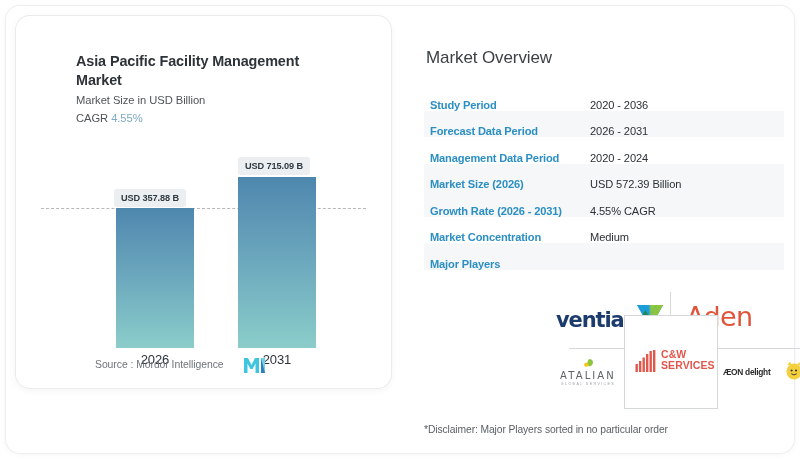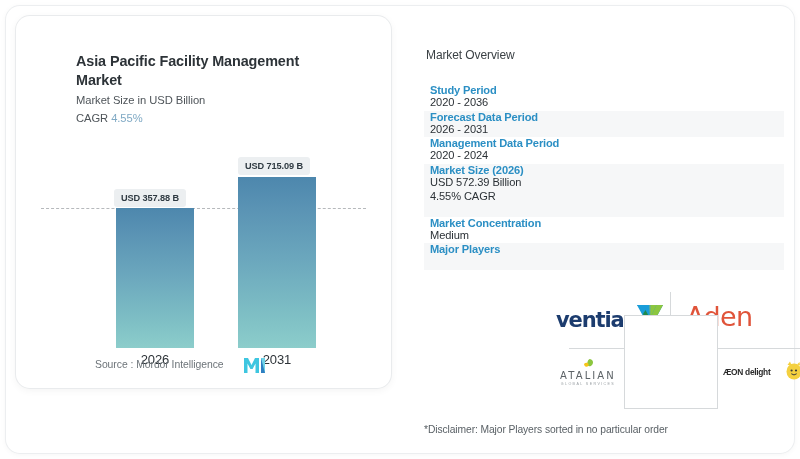--- a/index.html
+++ b/index.html
@@ -133,36 +133,35 @@
   
   .right-panel {
     position: absolute;
     left: 410px; top: 16px;
     width: 375px; height: 430px;
   }
 
   .overview-title {
     position: absolute;
     left: 16px; top: 32px;
-    font-size: 12px;
+    font-size: 17px;
     color: #3b4145;
     letter-spacing: -.1px;
   }
 
   .table {
     position: absolute;
     left: 14px; top: 68px;
     width: 360px;
   }
   .trow {
     display: flex;
-    align-items: flex-start;
+    align-items: flex-end;
     height: 26.5px;
     padding-left: 6px;
-    flex-direction: column;
   }
   .trow.alt { background: #f6f7f8; }
   .tkey {
     width: 160px;
     font-size: 11.1px;
     font-weight: bold;
     color: #2b8fc4;
     letter-spacing: -.15px;
     white-space: nowrap;
   }
@@ -314,20 +313,21 @@
       </div>
       <div class="trow">
         <div class="tkey">Management Data Period</div>
         <div class="tval">2020 - 2024</div>
       </div>
       <div class="trow alt">
         <div class="tkey">Market Size (2026)</div>
         <div class="tval">USD 572.39 Billion</div>
       </div>
       <div class="trow alt">
+        <div class="tkey">Growth Rate (2026 - 2031)</div>
         <div class="tval">4.55% CAGR</div>
       </div>
       <div class="trow">
         <div class="tkey">Market Concentration</div>
         <div class="tval">Medium</div>
       </div>
       <div class="trow alt">
         <div class="tkey players">Major Players</div>
         <div class="tval"></div>
       </div>
@@ -362,20 +362,34 @@
             <path d="M6.5 1 C10 1.5 11 4.5 9 7 C7.6 8.7 5.5 8.6 4.6 7.3 C3.7 6 4.3 2.3 6.5 1 Z" fill="#8cc63f"></path>
             <path d="M1 6 C2.5 4.3 5 4.5 5.6 6.3 C6 7.6 4.8 9 3.3 8.8 C2 8.6 1 7.4 1 6 Z" fill="#f5c518"></path>
           </svg>
         </div>
         <div class="word">ATALIAN</div>
         <div class="sub">GLOBAL SERVICES</div>
       </div>
 
       <div class="cw-box"></div>
 
+      <div class="logo-cell cw">
+        <div class="bars">
+          <svg viewBox="0 0 22 22" width="22" height="22" aria-hidden="true">
+            <rect x="0.5" y="14" width="2.4" height="8" fill="#e2574c"></rect>
+            <rect x="4" y="11" width="2.4" height="11" fill="#e2574c"></rect>
+            <rect x="7.5" y="7.5" width="2.4" height="14.5" fill="#e2574c"></rect>
+            <rect x="11" y="4" width="2.4" height="18" fill="#e2574c"></rect>
+            <rect x="14.5" y="1" width="2.4" height="21" fill="#e2574c"></rect>
+            <rect x="18" y="0" width="2.4" height="22" fill="#e2574c"></rect>
+          </svg>
+        </div>
+        <div class="t1">C&amp;W</div>
+        <div class="t2">SERVICES</div>
+      </div>
 
       <div class="logo-cell aeon">
         <div class="word">ÆON delight</div>
         <div class="mascot">
           <svg viewBox="0 0 22 22" width="22" height="22" aria-hidden="true">
             <ellipse cx="11" cy="12.5" rx="7.5" ry="8" fill="#f4d03f"></ellipse>
             <path d="M4.5 6 L7 2.5 L8.5 6 Z" fill="#f4d03f"></path>
             <path d="M14 5.5 L16.5 3 L17 6.5 Z" fill="#f4d03f"></path>
             <circle cx="8.6" cy="11.5" r="1.1" fill="#3a3a3a"></circle>
             <circle cx="13" cy="11.5" r="1.1" fill="#3a3a3a"></circle>

